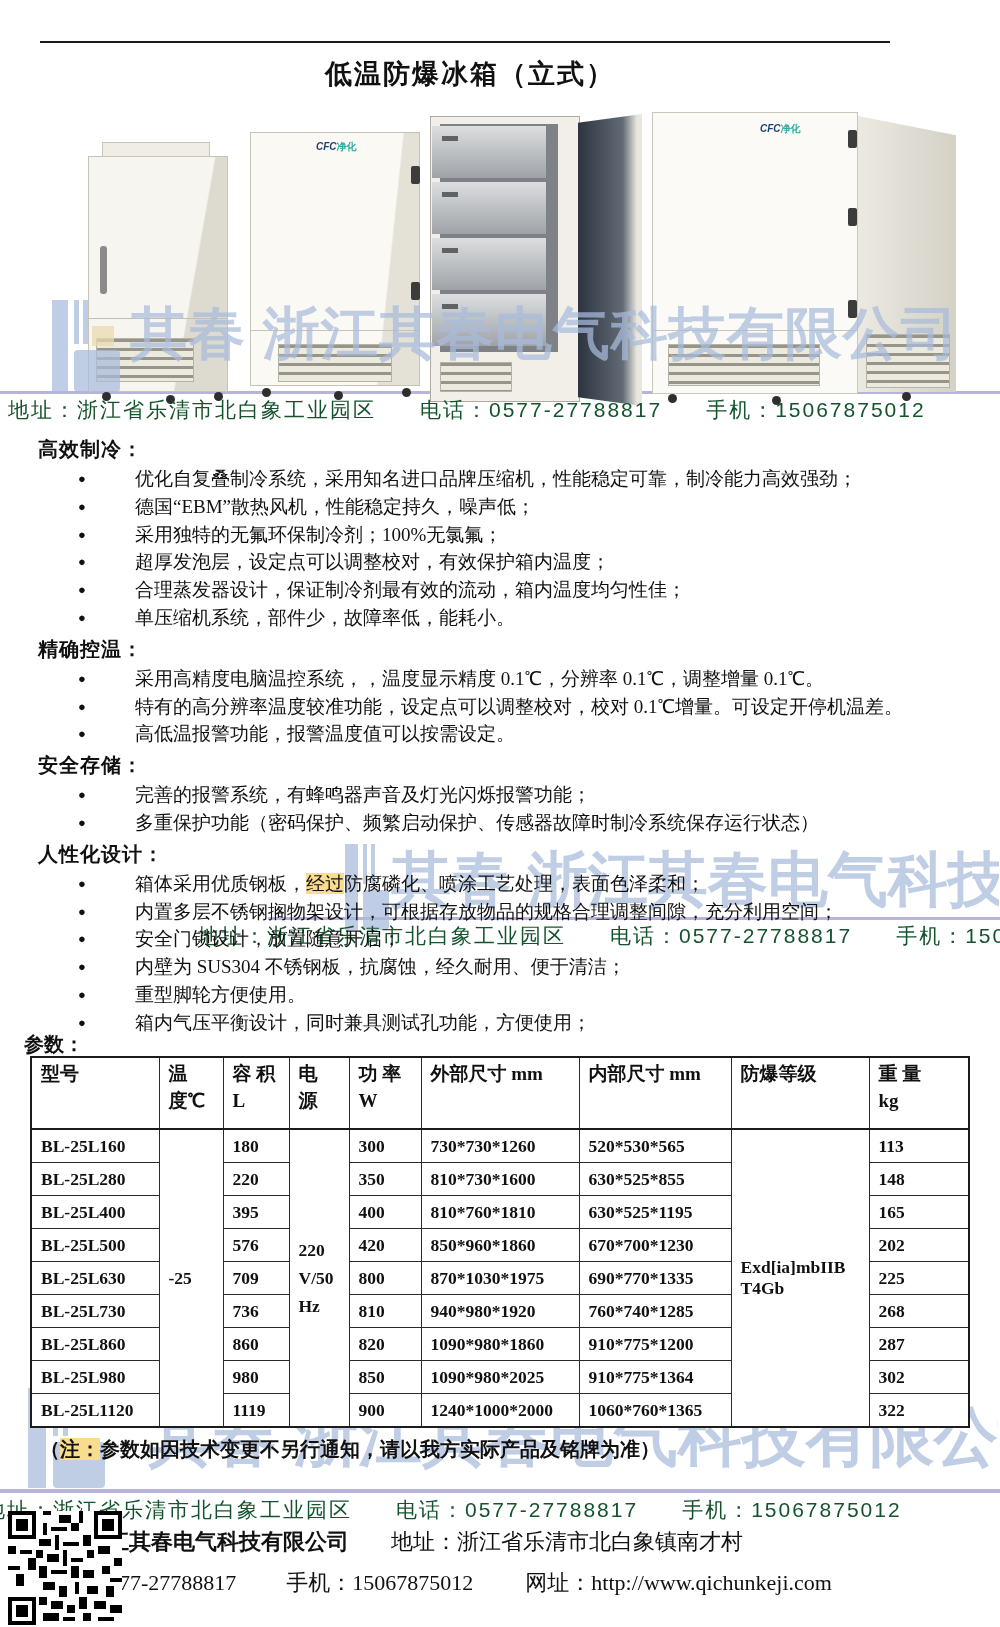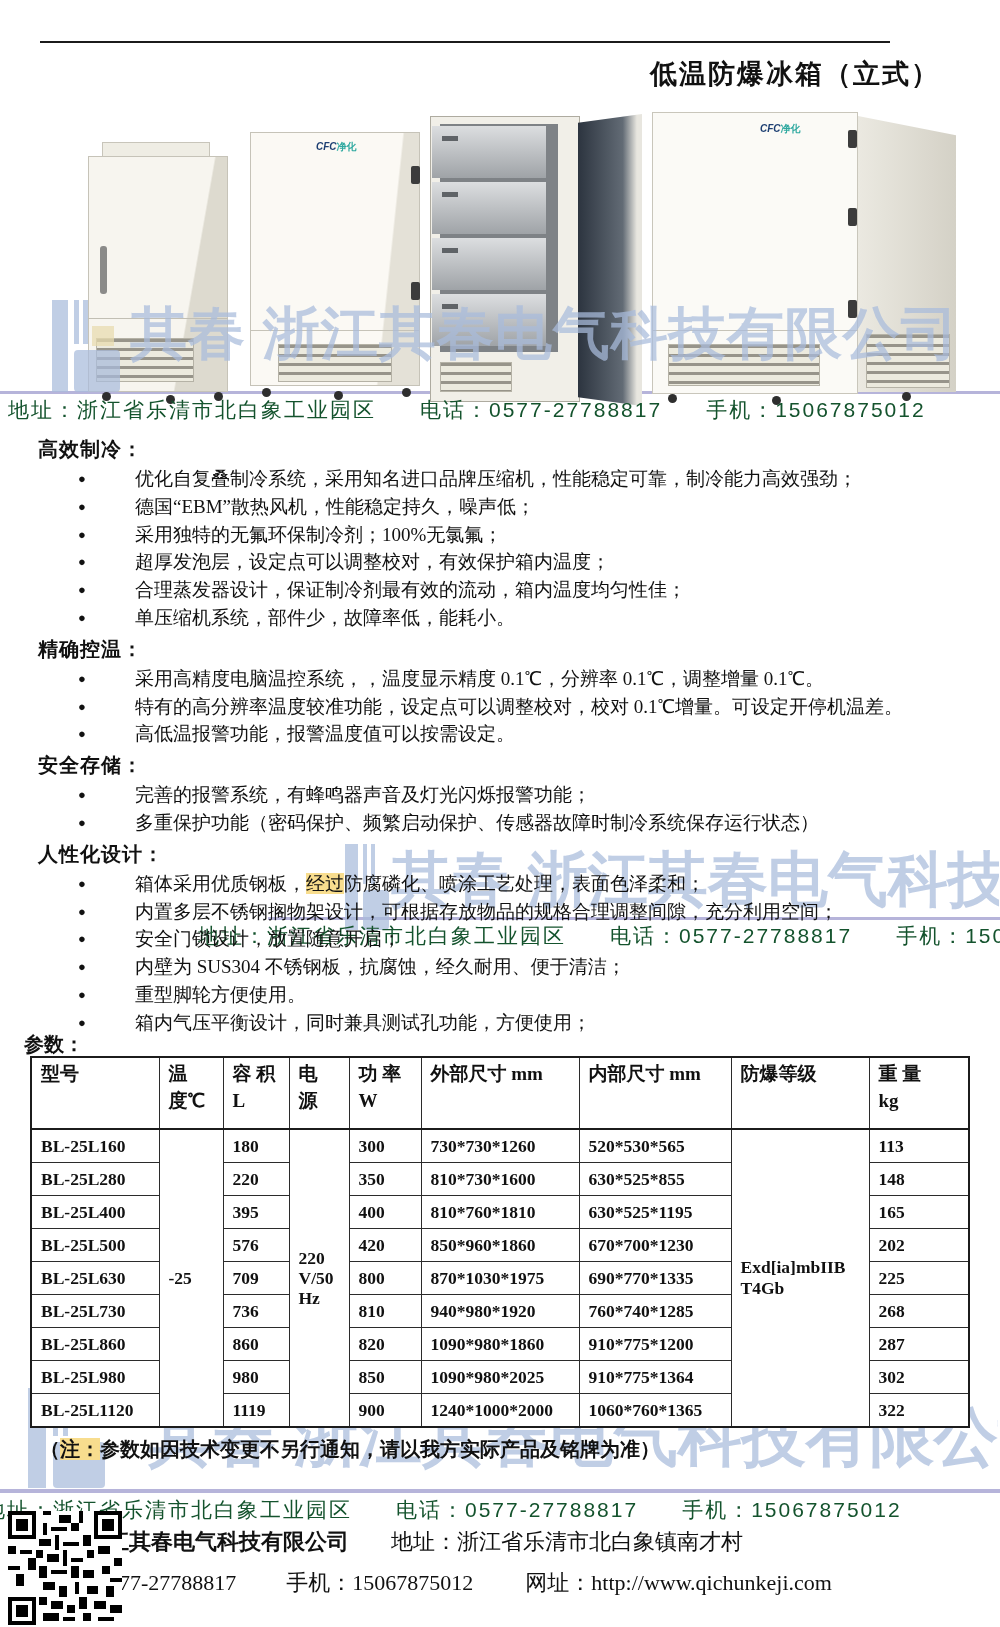--- a/index.html
+++ b/index.html
@@ -2,21 +2,21 @@
 <html><head>
 <meta charset="utf-8">
 <style>
   html,body{margin:0;padding:0;background:#888;}
   .page{position:relative;width:1000px;height:1627px;margin:0 auto;background:#fff;overflow:hidden;
         font-family:"Liberation Serif",serif;color:#111;}
   .abs{position:absolute;}
 
   
   .top-rule{left:40px;top:41px;width:850px;height:2px;background:#1b1b1b;}
-  .title{left:0;top:56px;width:940px;text-align:right;font-size:27px;font-weight:bold;letter-spacing:2px;margin:0;}
+  .title{left:0;top:56px;width:940px;text-align:center;font-size:27px;font-weight:bold;letter-spacing:2px;margin:0;}
 
   
   .photos{left:0;top:110px;width:1000px;height:292px;z-index:2;}
   .fr{position:absolute;}
   .fr .face{position:absolute;box-sizing:border-box;}
   .vent-h{background:repeating-linear-gradient(180deg,#97948a 0 3px,#eceade 3px 9px);border:1px solid #b5b2a6;}
   .caster{position:absolute;width:9px;height:9px;border-radius:50%;background:#2e2e2e;}
   .hinge{position:absolute;width:9px;height:18px;background:#3c3c3c;border-radius:2px;}
   .fridge-logo{position:absolute;font-family:"Liberation Sans",sans-serif;font-size:10px;font-weight:bold;letter-spacing:0;white-space:nowrap;}
   .fridge-logo .d{color:#1d3f72;font-style:italic;}
@@ -88,21 +88,21 @@
   .params-label{left:24px;top:1031px;font-size:20px;font-weight:bold;z-index:5;}
   table.params{left:30px;top:1056px;width:938px;border-collapse:collapse;table-layout:fixed;
                position:absolute;z-index:5;background:#fff;}
   table.params th,table.params td{border:1px solid #2b2b2b;padding:2px 4px 2px 9px;text-align:left;
                font-weight:bold;overflow:hidden;}
   table.params{border:2px solid #1c1c1c;}
   table.params th{font-size:19px;line-height:27px;vertical-align:top;white-space:pre-line;height:66px;
                   border-bottom:2px solid #1c1c1c;}
   table.params td{font-size:17.5px;height:28px;vertical-align:middle;white-space:pre-line;}
   td.vtop{vertical-align:top;padding-top:5px;}
-  td.supply span{display:inline-block;width:36px;word-break:break-all;line-height:20px;}
+  td.supply span{display:inline-block;width:36px;word-break:break-all;line-height:28px;}
 
   
   .note{left:40px;top:1436px;font-size:20px;font-weight:bold;z-index:5;white-space:nowrap;}
   .foot{z-index:6;font-size:22px;white-space:nowrap;}
   .foot .gap{display:inline-block;width:42px;}
   .qr{left:8px;top:1511px;width:114px;height:114px;z-index:7;}
 </style>
 </head>
 <body>
 

